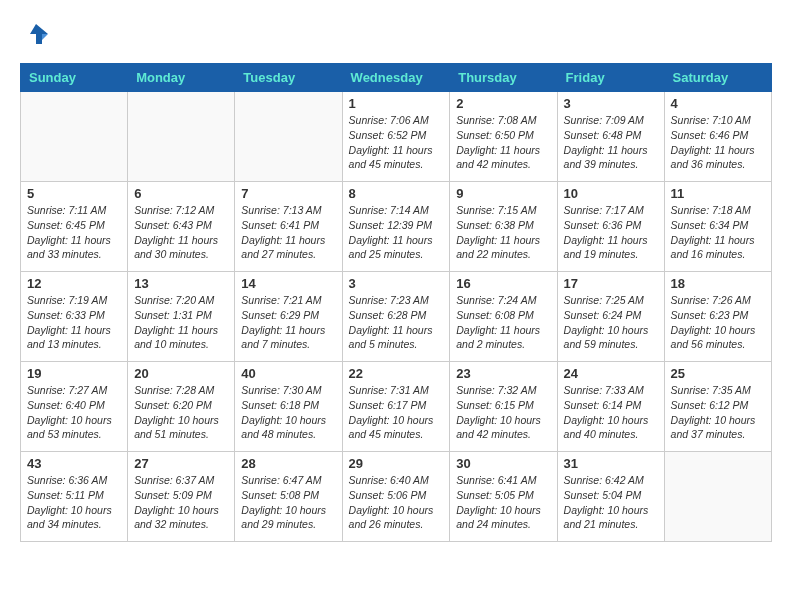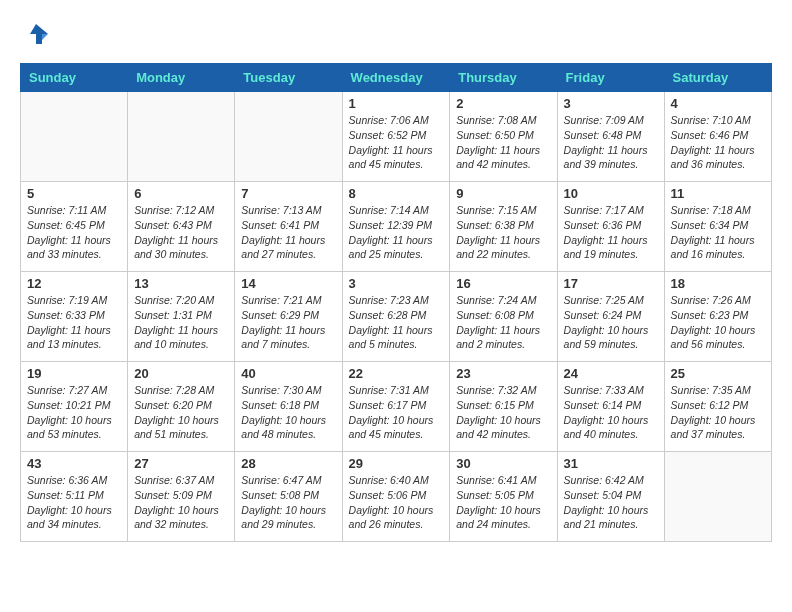--- a/index.html
+++ b/index.html
@@ -192,21 +192,21 @@
           <div class="day-info"><span>Sunrise: 7:25 AM</span><br><span>Sunset: 6:24 PM</span><br><span>Daylight: 10 hours and 59 minutes.</span></div>
         </td>
         <td>
           <div class="day-number">18</div>
           <div class="day-info"><span>Sunrise: 7:26 AM</span><br><span>Sunset: 6:23 PM</span><br><span>Daylight: 10 hours and 56 minutes.</span></div>
         </td>
       </tr>
       <tr class="week-row">
         <td>
           <div class="day-number">19</div>
-          <div class="day-info"><span>Sunrise: 7:27 AM</span><br><span>Sunset: 10:21 PM</span><br><span>Daylight: 10 hours and 53 minutes.</span></div>
+          <div class="day-info"><span>Sunrise: 7:27 AM</span><br><span>Sunset: 6:40 PM</span><br><span>Daylight: 10 hours and 53 minutes.</span></div>
         </td>
         <td>
           <div class="day-number">20</div>
           <div class="day-info"><span>Sunrise: 7:28 AM</span><br><span>Sunset: 6:20 PM</span><br><span>Daylight: 10 hours and 51 minutes.</span></div>
         </td>
         <td>
           <div class="day-number">40</div>
           <div class="day-info"><span>Sunrise: 7:30 AM</span><br><span>Sunset: 6:18 PM</span><br><span>Daylight: 10 hours and 48 minutes.</span></div>
         </td>
         <td>

